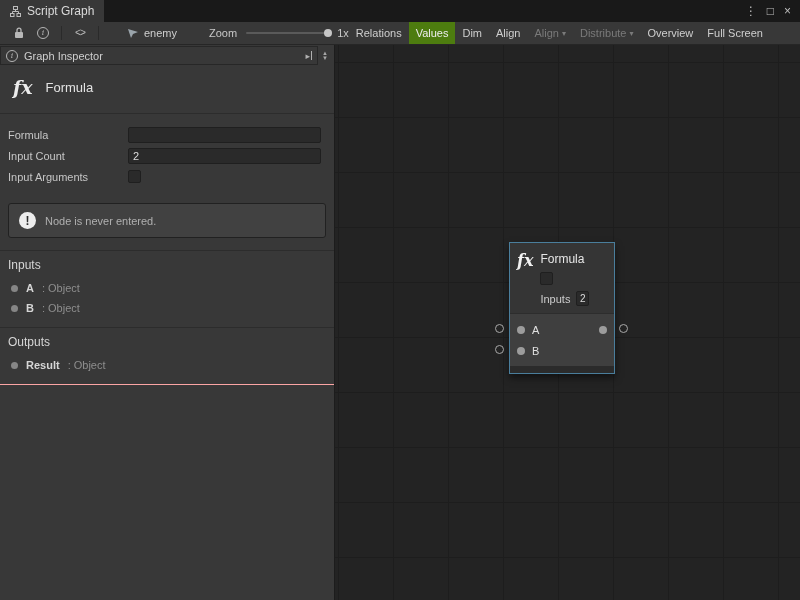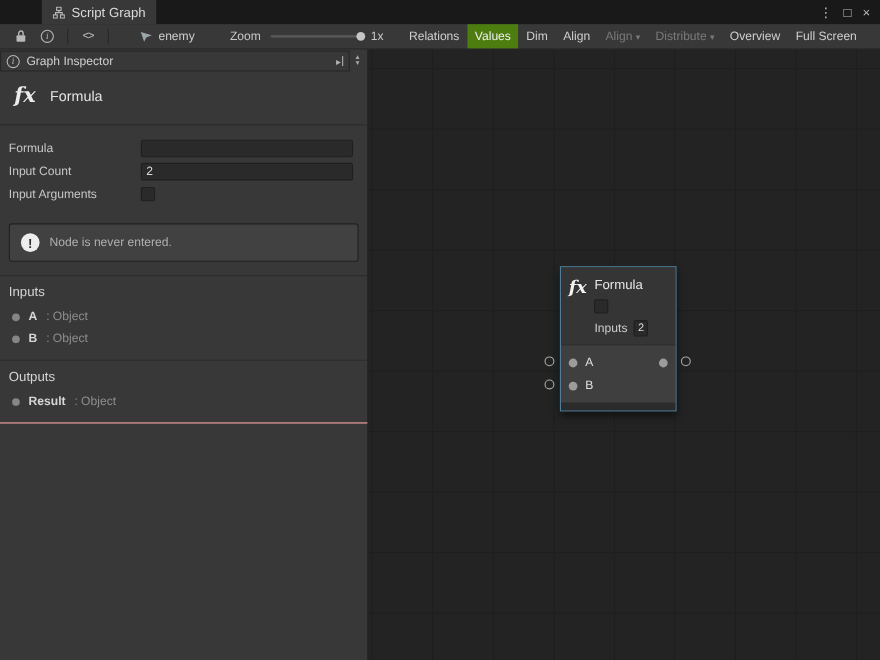--- a/index.html
+++ b/index.html
@@ -1,36 +1,36 @@
 <!DOCTYPE html>
 <html><head>
 <meta charset="utf-8">
 <style>
   * { margin:0; padding:0; box-sizing:border-box; }
   html,body { width:800px; height:600px; overflow:hidden; }
   body { background:#232323; font-family:"Liberation Sans", sans-serif; font-size:11px; color:#c6c6c6; }
 
   
-  .titlebar { height:22px; background:#191919; display:flex; align-items:stretch;padding-left:38px; }
+  .titlebar { height:22px; background:#191919; display:flex; align-items:stretch; }
   .tab { display:flex; align-items:center; gap:6px; background:#383838; padding:0 10px; font-size:12px; color:#dadada; }
   .spacer { flex:1; }
   .win-controls { display:flex; align-items:center; gap:10px; padding-right:9px; color:#bdbdbd; font-size:12px; }
   .win-controls span { cursor:default; }
 
   
   .toolbar { height:23px; background:#383838; border-bottom:1px solid #262626; display:flex; align-items:center; padding-left:7px; color:#c8c8c8; }
   .icon-slot { display:flex; align-items:center; justify-content:center; width:24px; }
   .info-circle { width:12px; height:12px; border:1px solid #b5b5b5; border-radius:50%; font-size:8px; line-height:10px; text-align:center; color:#b5b5b5; font-style:italic; font-family:"DejaVu Serif", serif; display:inline-block; }
   .vsep { width:1px; height:14px; background:#2a2a2a; margin:0 6px; }
   .code-glyph { font-family:"Liberation Mono", monospace; font-size:10px; color:#bdbdbd; letter-spacing:-1px; }
   .obj-ref { display:flex; align-items:center; gap:5px; margin-left:22px; color:#cfcfcf;text-align:center; }
   .zoom-label { margin-left:32px; }
   .slider { position:relative; width:84px; height:2px; background:#5a5a5a; margin:0 7px 0 9px; border-radius:1px; }
   .knob { position:absolute; right:-2px; top:-3px; width:8px; height:8px; border-radius:50%; background:#c6c6c6; }
-  .tb-buttons { display:flex; height:100%; margin-left:16px; }
+  .tb-buttons { display:flex; height:100%; margin-left:0; }
   .tbtn { display:flex; align-items:center; gap:3px; padding:0 7px; background:transparent; border:none; color:#cfcfcf; font-size:11px; font-family:inherit; height:100%; cursor:default; }
   .tbtn.active { background:#4d7c0f; color:#eeeeee; }
   .tbtn.disabled { color:#7a7a7a; }
   .arr { font-size:8px; }
 
   
   .main { display:flex; height:555px; }
 
   
   .inspector { width:335px; flex-shrink:0; background:#383838; border-right:1px solid #1c1c1c; display:flex; flex-direction:column; }

